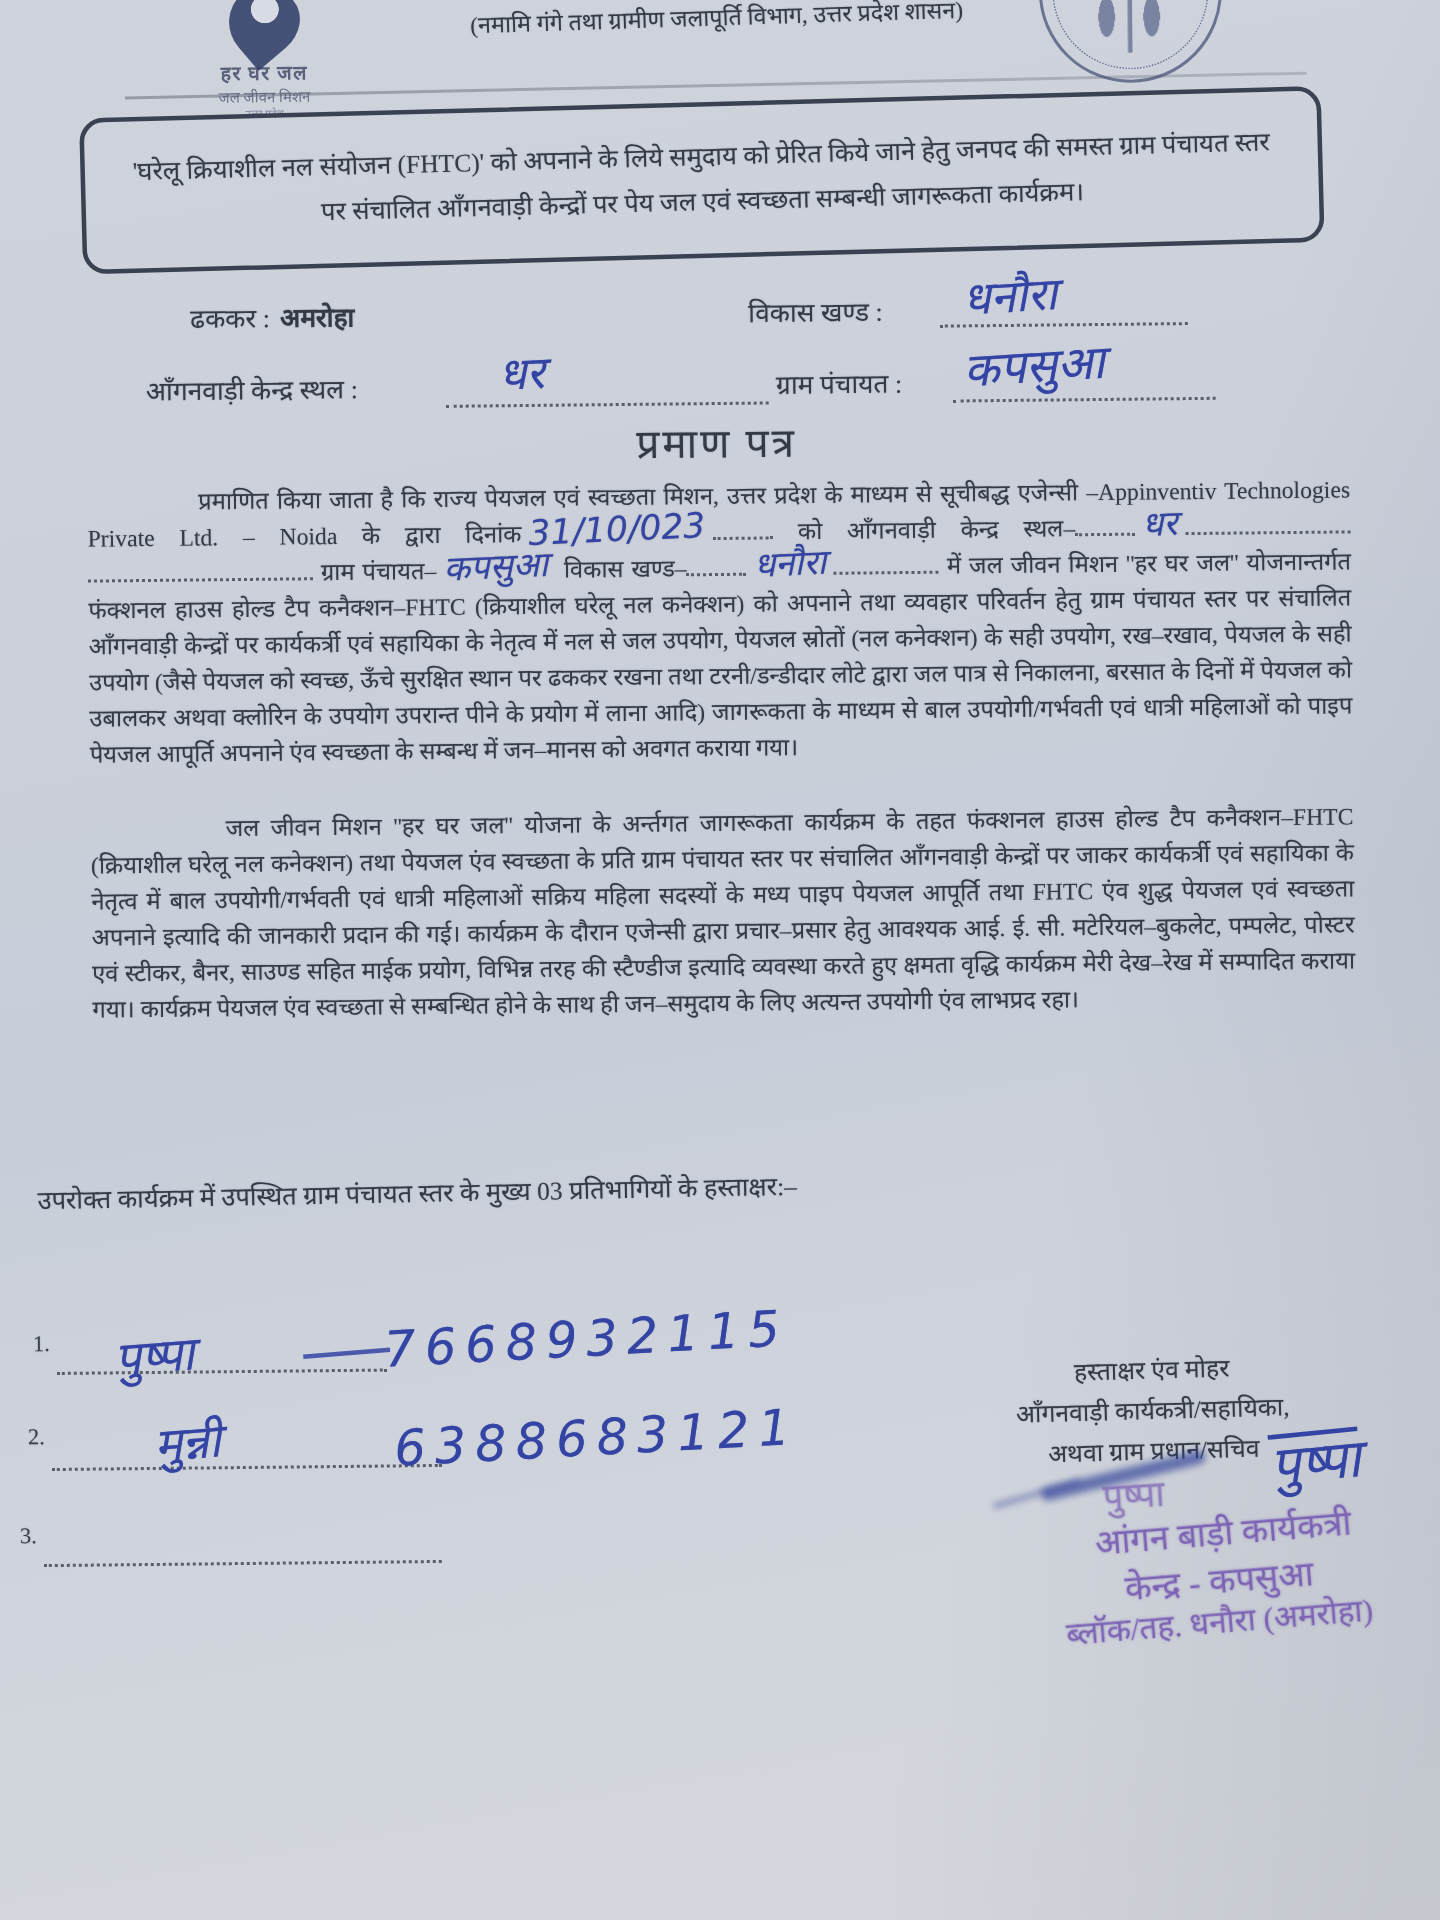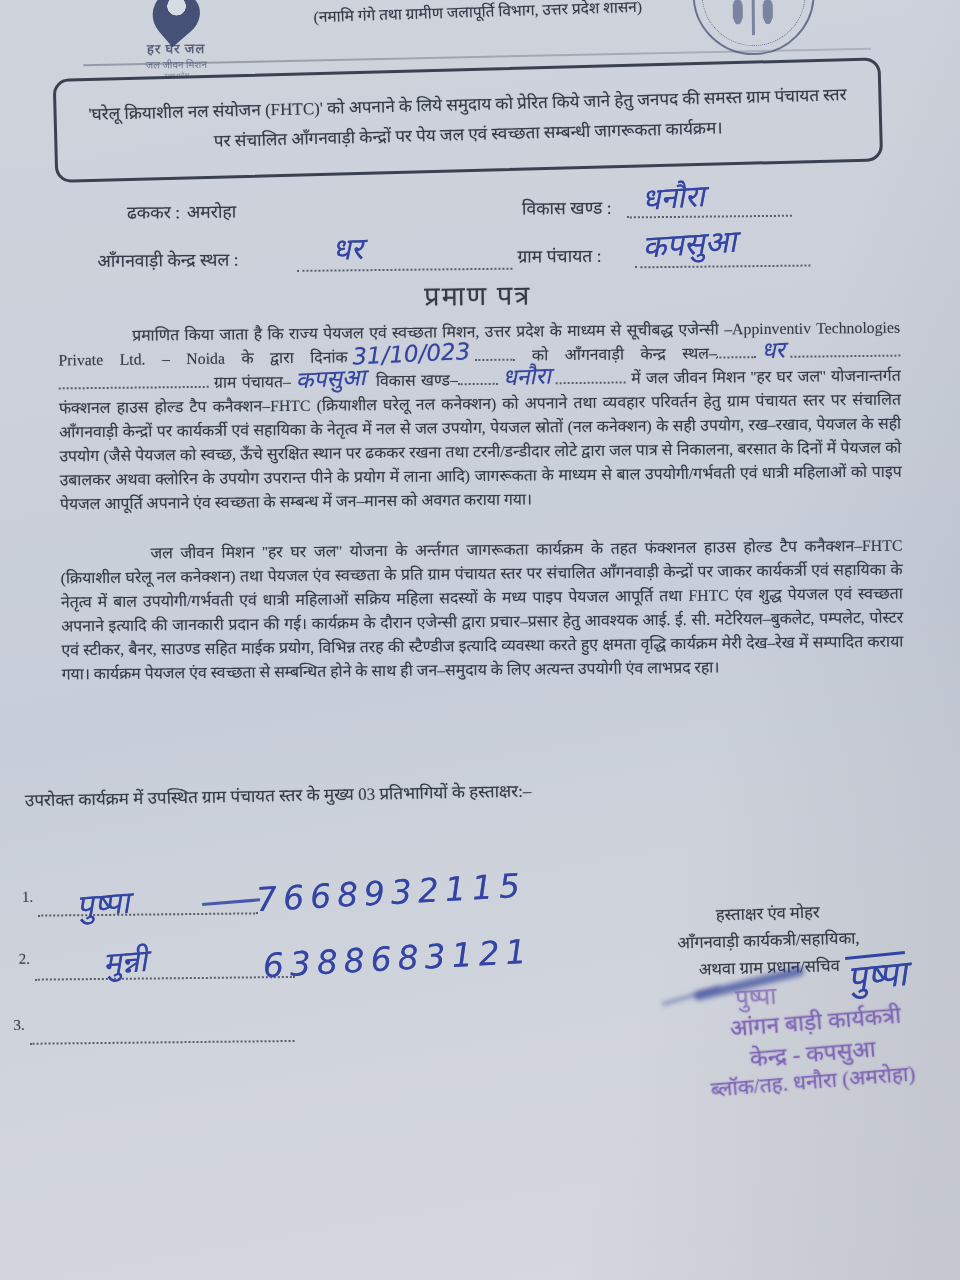--- a/index.html
+++ b/index.html
@@ -38,21 +38,21 @@
   .crease{position:absolute;left:88px;top:56px;width:788px;height:1.5px;
     background:linear-gradient(90deg,rgba(80,86,102,.45),rgba(80,86,102,.25));
     transform:rotate(-0.6deg);}
   
   .noticebox{position:absolute;left:58px;top:68px;width:828px;height:104px;
     border:3px solid #3a4150;border-radius:16px;transform:rotate(-0.9deg);
     display:flex;align-items:center;justify-content:center;padding:4px 30px;box-sizing:border-box;}
   .noticebox .txt{font-size:17px;line-height:1.75;text-align:center;}
   
   .fieldlabel{position:absolute;font-size:17.5px;}
-  .fieldbold{font-weight:normal;}
+  .fieldbold{font-weight:bold;}
   .dotline{position:absolute;border-bottom:2px dotted #585e6a;height:2px;}
   .hw{font-family:"DejaVu Sans",sans-serif;font-style:italic;color:#3444a4;
     text-shadow:0 0 .5px rgba(52,68,164,.6);}
   .hw-abs{position:absolute;}
   
   .title{position:absolute;left:0;top:276px;width:100%;text-align:center;
     font-size:27px;letter-spacing:2px;}
   .para{position:absolute;left:60px;width:842px;font-size:15.8px;line-height:1.52;
     text-align:justify;}
   #para1{top:320px;text-indent:74px;}
@@ -105,21 +105,21 @@
     </div>
     <div class="crease"></div>
 
     <div class="noticebox">
       <div class="txt printed">'घरेलू क्रियाशील नल संयोजन (FHTC)' को अपनाने के लिये समुदाय को प्रेरित किये जाने हेतु जनपद की समस्त ग्राम पंचायत स्तर पर संचालित आँगनवाड़ी केन्द्रों पर पेय जल एवं स्वच्छता सम्बन्धी जागरूकता कार्यक्रम।</div>
     </div>
 
     <span class="fieldlabel printed" style="left:130px;top:196px">ढककर :</span>
     <span class="fieldlabel printed fieldbold" style="left:190px;top:196px">अमरोहा</span>
 
-    <span class="fieldlabel printed" style="left:525px;top:196px">विकास खण्ड :</span>
+    <span class="fieldlabel printed" style="left:502px;top:196px">विकास खण्ड :</span>
     <span class="dotline" style="left:630px;top:216px;width:165px"></span>
     <span class="hw hw-abs" style="left:645px;top:178px;font-size:30px;transform:rotate(-3deg)">धनौरा</span>
 
     <span class="fieldlabel printed" style="left:100px;top:244px">आँगनवाड़ी केन्द्र स्थल :</span>
     <span class="dotline" style="left:300px;top:266px;width:215px"></span>
     <span class="hw hw-abs" style="left:335px;top:226px;font-size:30px;transform:rotate(-2deg)">धर</span>
 
     <span class="fieldlabel printed" style="left:520px;top:244px">ग्राम पंचायत :</span>
     <span class="dotline" style="left:638px;top:266px;width:175px"></span>
     <span class="hw hw-abs" style="left:645px;top:224px;font-size:31px;transform:rotate(-3deg)">कपसुआ</span>

